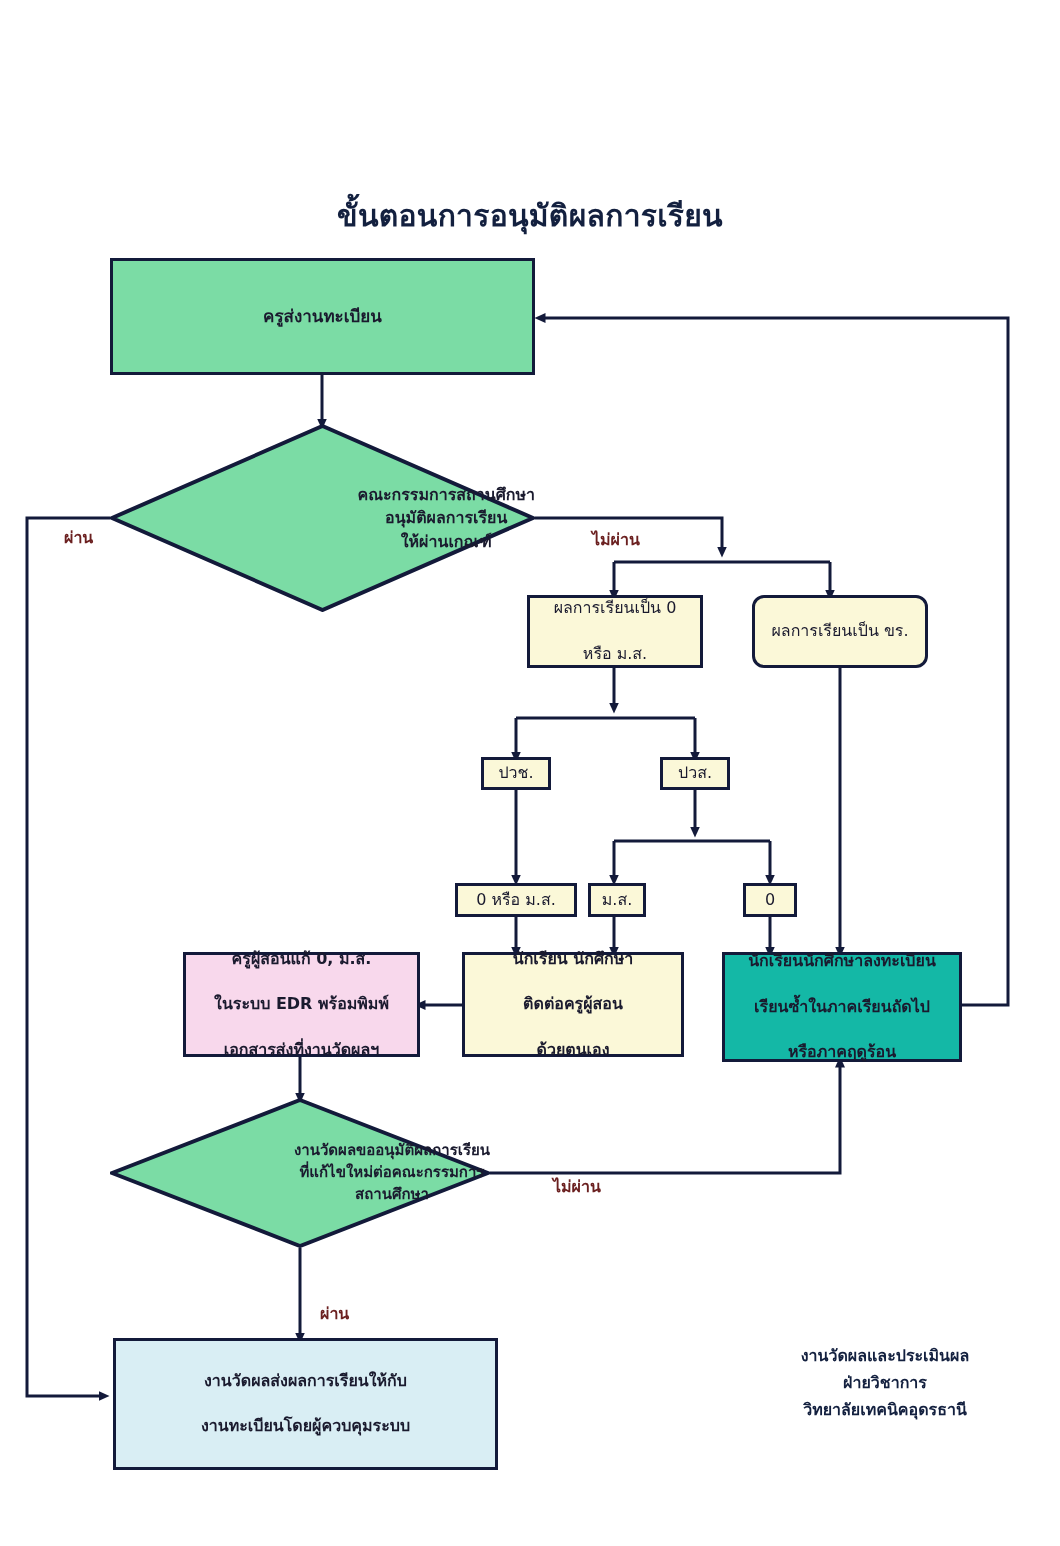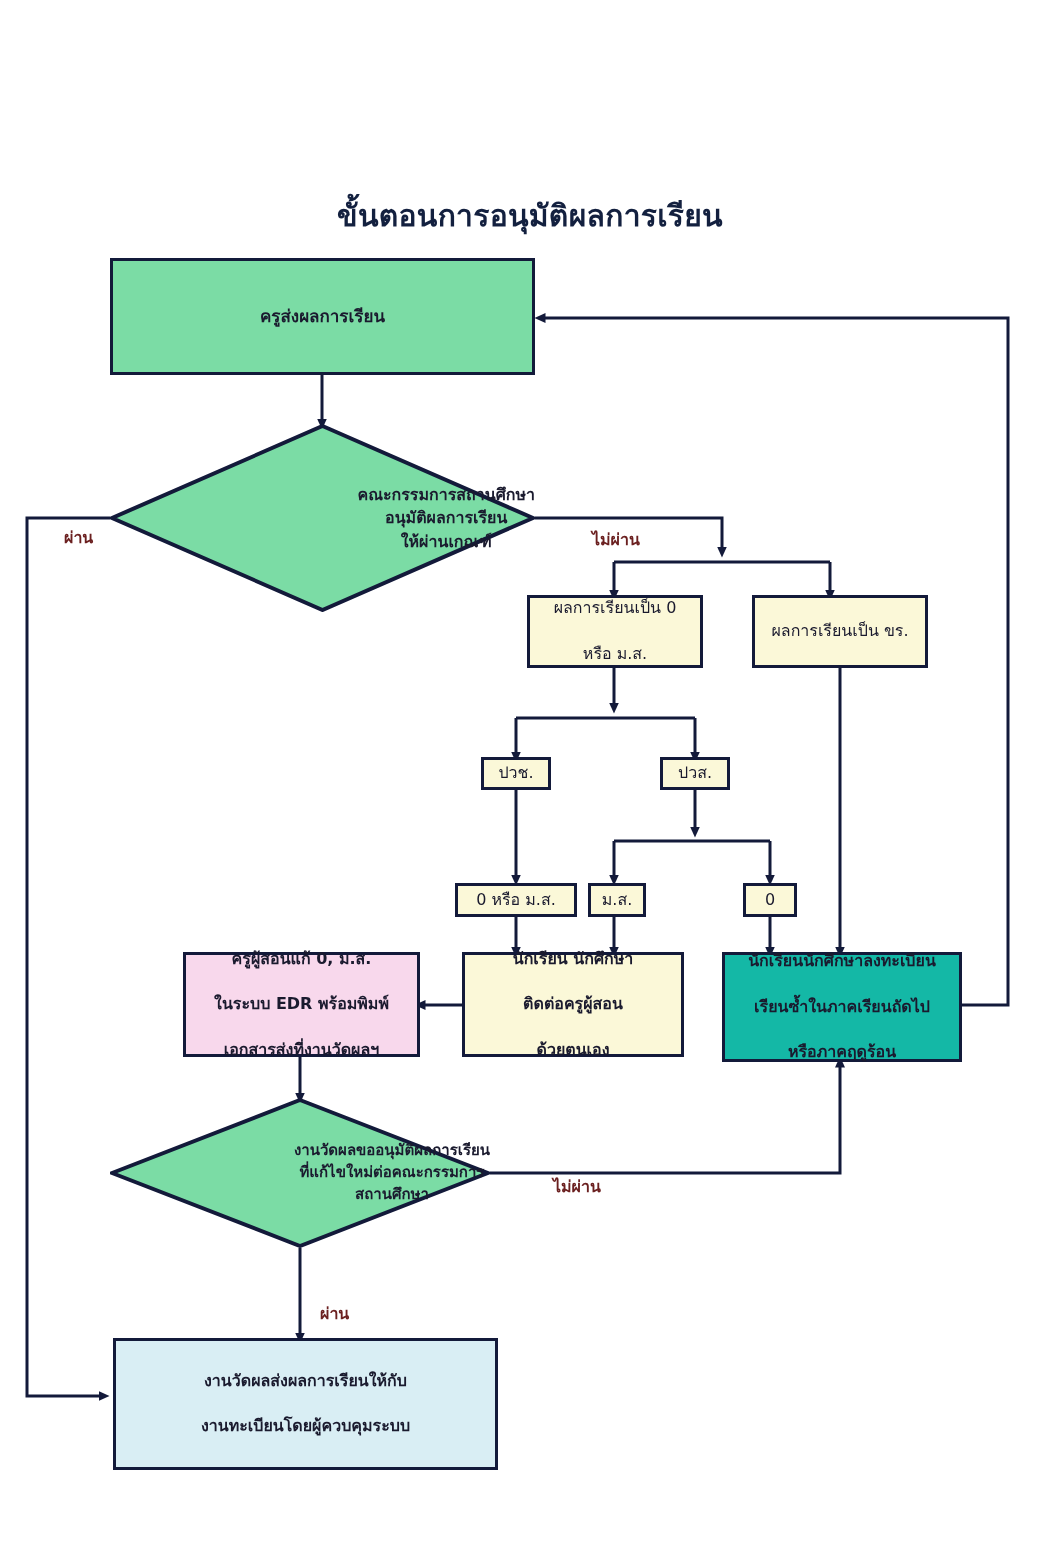--- a/index.html
+++ b/index.html
@@ -76,21 +76,21 @@
 
       <path d="M490,1173 L840,1173 L840,1062" marker-end="url(#ah)"></path>
 
       <path d="M110,518 L27,518 L27,1396 L104,1396" marker-end="url(#ah)"></path>
 
       <path d="M962,1005 L1008,1005 L1008,318 L540,318" marker-end="url(#ah)"></path>
     </g>
   </svg>
 
   <div class="node green" style="left:110px;top:258px;width:425px;height:117px;font-size:17px;">
-    <span>ครูส่งผลการเรียน</span>
+    <span>ครูส่งานทะเบียน</span>
   </div>
 
   <div class="diamond-wrap" style="left:110px;top:424px;width:425px;height:188px;">
     <svg width="425" height="188">
       <polygon points="212.5,2 423,94 212.5,186 2,94" fill="#7bdca5" stroke="#131a3a" stroke-width="4"></polygon>
     </svg>
     <div class="diamond-label" style="font-size:16px;">
       <div>
         <div>คณะกรรมการสถานศึกษา</div>
         <div>อนุมัติผลการเรียน</div>
@@ -102,21 +102,21 @@
   <div class="edge-label" style="left:64px;top:484px;">ผ่าน</div>
   <div class="edge-label" style="left:592px;top:486px;">ไม่ผ่าน</div>
 
   <div class="node yellow" style="left:527px;top:595px;width:176px;height:73px;font-size:16px;">
     <span>
       <span>ผลการเรียนเป็น 0</span><br>
       <span>หรือ ม.ส.</span>
     </span>
   </div>
 
-  <div class="node yellow" style="left:752px;top:595px;width:176px;height:73px;font-size:16px;">
+  <div class="node yellow" style="left:752px;top:595px;width:176px;height:73px;font-size:16px;border-radius:12px;">
     <span>ผลการเรียนเป็น ขร.</span>
   </div>
 
   <div class="node yellow" style="left:481px;top:757px;width:70px;height:33px;font-size:16px;">
     <span>ปวช.</span>
   </div>
 
   <div class="node yellow" style="left:660px;top:757px;width:70px;height:33px;font-size:16px;">
     <span>ปวส.</span>
   </div>
@@ -173,14 +173,19 @@
   <div class="edge-label" style="left:553px;top:1133px;">ไม่ผ่าน</div>
   <div class="edge-label" style="left:320px;top:1260px;">ผ่าน</div>
 
   <div class="node blue" style="left:113px;top:1338px;width:385px;height:132px;font-size:16px;">
     <span>
       <span>งานวัดผลส่งผลการเรียนให้กับ</span><br>
       <span>งานทะเบียนโดยผู้ควบคุมระบบ</span>
     </span>
   </div>
 
+  <div class="footer" style="left:760px;top:1342px;width:250px;">
+    <div>งานวัดผลและประเมินผล</div>
+    <div>ฝ่ายวิชาการ</div>
+    <div>วิทยาลัยเทคนิคอุดรธานี</div>
+  </div>
 
 </div>
 
 </body></html>

